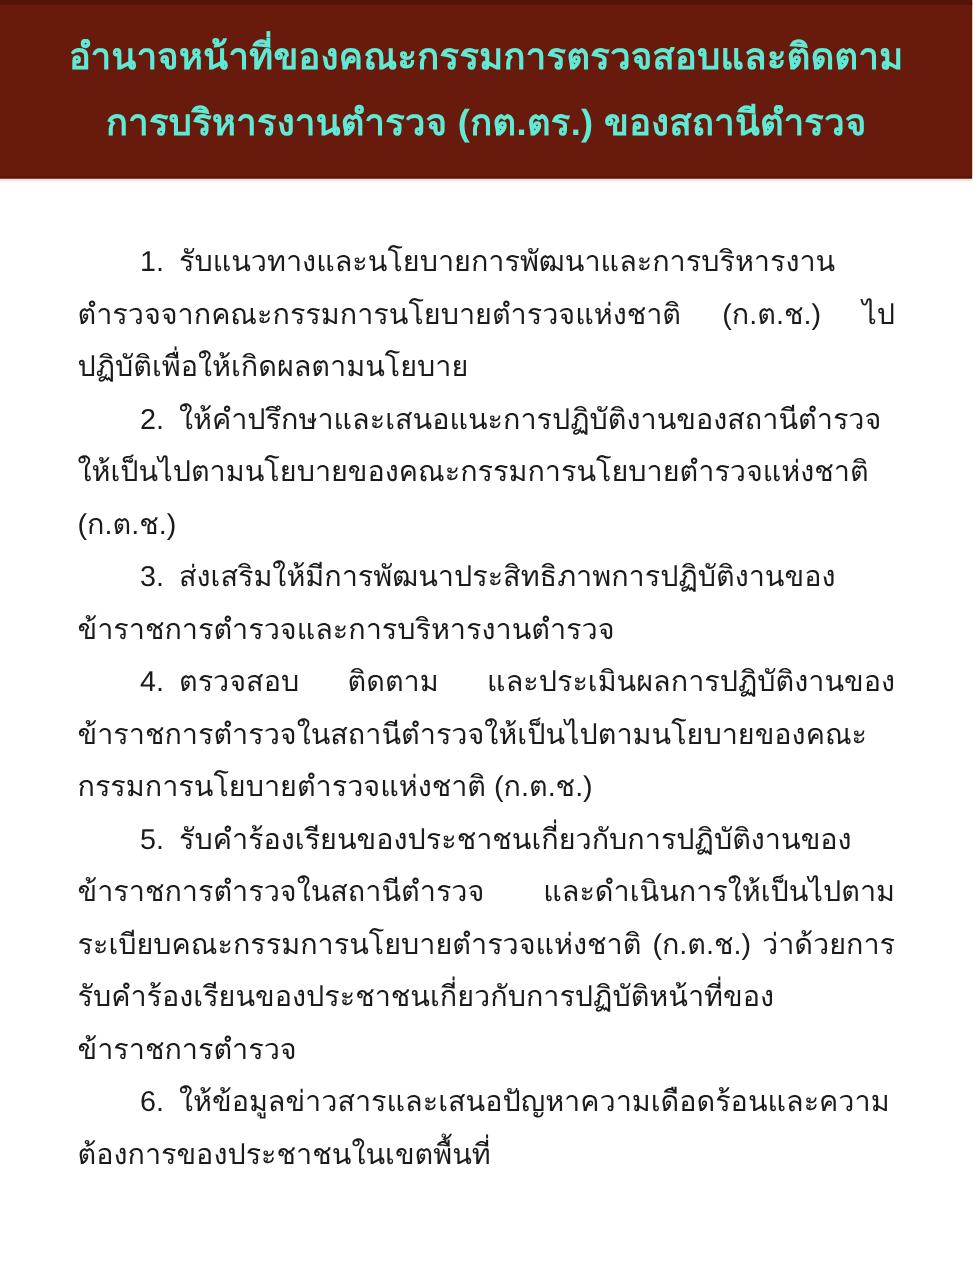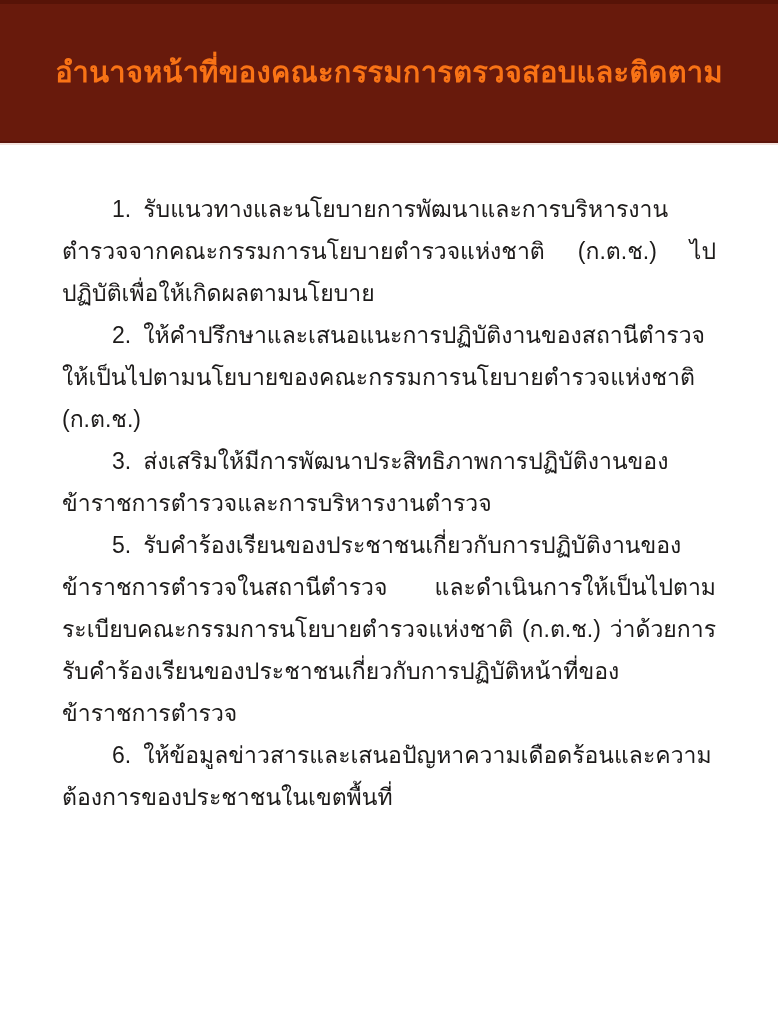--- a/index.html
+++ b/index.html
@@ -20,21 +20,21 @@
     height: 141px;
     background: #681a0c;
     border-top: 4px solid #571307;
     box-shadow: 0 2px 0 #5c150a, 0 4px 0 #f3e3de;
     display: flex;
     flex-direction: column;
     justify-content: center;
     align-items: center;
   }
   .title-line {
-    color: #f97316;
+    color: #5eead4;
     font-size: 29px;
     font-weight: 700;
     line-height: 53px;
     text-align: center;
     letter-spacing: 0.3px;
     white-space: nowrap;
   }
   .document-body {
     box-sizing: border-box;
     padding: 47px 62px 0 62px;
@@ -49,31 +49,33 @@
   .list-item { text-indent: 50px; }
   .item-number { margin-right: 12px; }
 </style>
 </head>
 <body>
 
 <div class="page">
 
   <header class="page-header">
     <div class="title-line">อำนาจหน้าที่ของคณะกรรมการตรวจสอบและติดตาม</div>
+    <div class="title-line">การบริหารงานตำรวจ (กต.ตร.) ของสถานีตำรวจ</div>
   </header>
 
   <main class="document-body">
 
 
     <p class="list-item"><span class="item-number">1.</span><span class="item-text">รับแนวทางและนโยบายการพัฒนาและการบริหารงานตำรวจจากคณะกรรมการนโยบายตำรวจแห่งชาติ (ก.ต.ช.) ไปปฏิบัติเพื่อให้เกิดผลตามนโยบาย</span></p>
 
     <p class="list-item"><span class="item-number">2.</span><span class="item-text">ให้คำปรึกษาและเสนอแนะการปฏิบัติงานของสถานีตำรวจให้เป็นไปตามนโยบายของคณะกรรมการนโยบายตำรวจแห่งชาติ (ก.ต.ช.)</span></p>
 
     <p class="list-item"><span class="item-number">3.</span><span class="item-text">ส่งเสริมให้มีการพัฒนาประสิทธิภาพการปฏิบัติงานของข้าราชการตำรวจและการบริหารงานตำรวจ</span></p>
 
+    <p class="list-item"><span class="item-number">4.</span><span class="item-text">ตรวจสอบ ติดตาม และประเมินผลการปฏิบัติงานของข้าราชการตำรวจในสถานีตำรวจให้เป็นไปตามนโยบายของคณะกรรมการนโยบายตำรวจแห่งชาติ (ก.ต.ช.)</span></p>
 
     <p class="list-item"><span class="item-number">5.</span><span class="item-text">รับคำร้องเรียนของประชาชนเกี่ยวกับการปฏิบัติงานของข้าราชการตำรวจในสถานีตำรวจ และดำเนินการให้เป็นไปตามระเบียบคณะกรรมการนโยบายตำรวจแห่งชาติ (ก.ต.ช.) ว่าด้วยการรับคำร้องเรียนของประชาชนเกี่ยวกับการปฏิบัติหน้าที่ของข้าราชการตำรวจ</span></p>
 
     <p class="list-item"><span class="item-number">6.</span><span class="item-text">ให้ข้อมูลข่าวสารและเสนอปัญหาความเดือดร้อนและความต้องการของประชาชนในเขตพื้นที่</span></p>
 
   </main>
 
 </div>
 
 </body></html>

